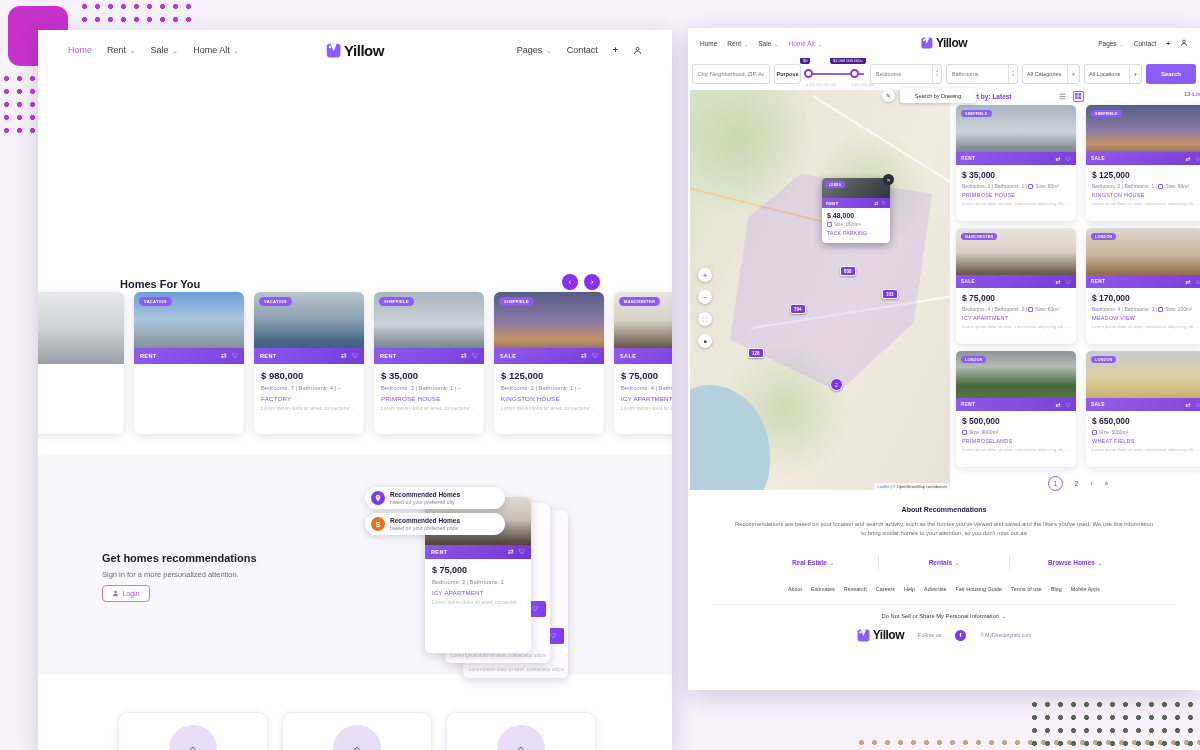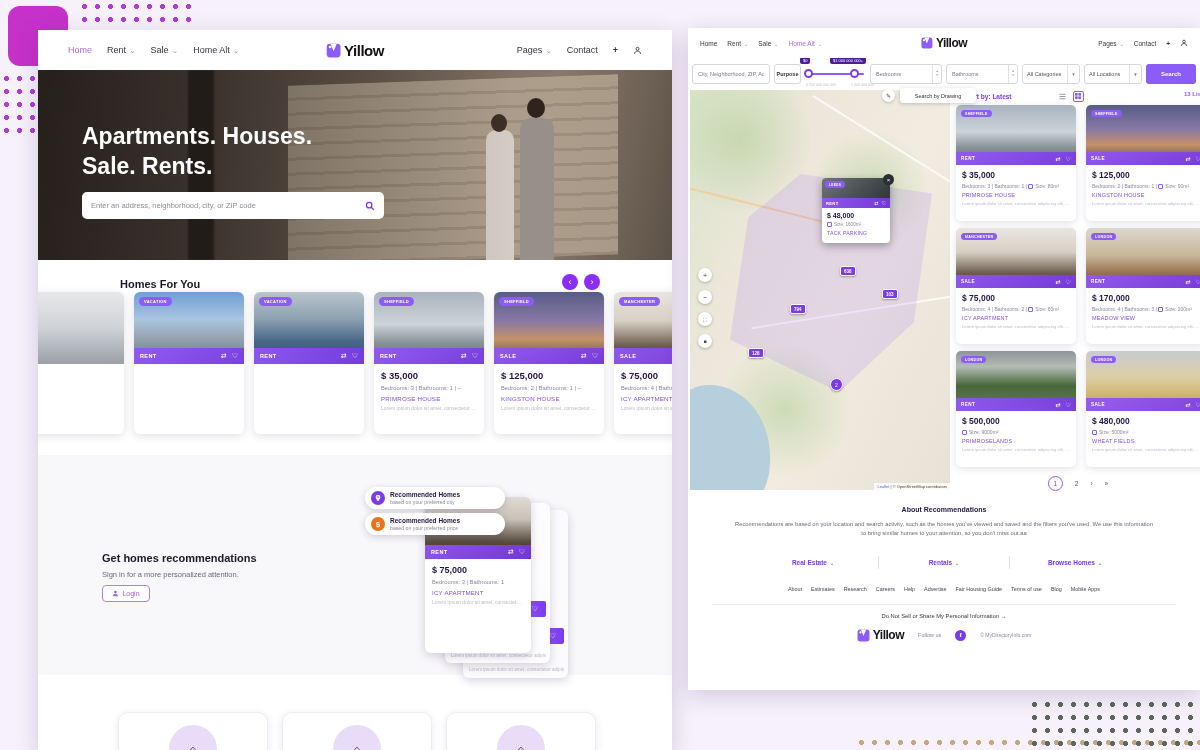--- a/index.html
+++ b/index.html
@@ -231,40 +231,20 @@
       <span class="navlink plus-ic">+</span>
       <span class="navlink person-ic">
           <svg width="9" height="9" viewBox="0 0 24 24" fill="none" stroke="#39343f" stroke-width="2.4">
             <circle cx="12" cy="7.5" r="4"></circle>
             <path d="M4 21c0-4.4 3.6-7.5 8-7.5s8 3.1 8 7.5"></path>
           </svg>
         </span>
     </div>
   </div>
 
-  <div class="hero">
-    <div class="hero-garage"></div>
-    <div class="hero-tree"></div>
-    <div class="hero-p1"></div>
-    <div class="hero-p1h"></div>
-    <div class="hero-p2"></div>
-    <div class="hero-p2h"></div>
-    <div class="hero-shade"></div>
-    <div class="hero-title">
-      <div>Apartments. Houses.</div>
-      <div>Sale. Rents.</div>
-    </div>
-    <div class="hero-search">
-      <input placeholder="Enter an address, neighborhood, city, or ZIP code" style="">
-      <svg width="10" height="10" viewBox="0 0 24 24" fill="none" stroke="#8b2ff5" stroke-width="3">
-          <circle cx="10" cy="10" r="6.5"></circle>
-          <path d="M15 15l6 6"></path>
-        </svg>
-    </div>
-  </div>
 
   <div class="hfy-title">Homes For You</div>
   <div class="car-btn" style="left:524px;">‹</div>
   <div class="car-btn" style="left:546px;">›</div>
 
   <div class="pcard" style="left:-24px;">
     <div class="pimg img-gray"></div>
   </div>
 
   <div class="pcard" style="left:96px;">
@@ -283,20 +263,26 @@
   <div class="pcard" style="left:216px;">
     <div class="pimg img-warehouse">
       <span class="badge">VACATION</span>
       <div class="pbar">
         <span class="pbar-label">RENT</span>
         <span class="pbar-icons">
             <span>⇄</span>
             <span>♡</span>
           </span>
       </div>
+    </div>
+    <div class="pbody">
+      <div class="price">$ 980,000</div>
+      <div class="meta">Bedrooms: 7  |  Bathrooms: 4  |  –</div>
+      <div class="pname">FACTORY</div>
+      <div class="lorem">Lorem ipsum dolor sit amet, consectetur adipiscing elit, sed do eiusmod tempor...</div>
     </div>
   </div>
 
   <div class="pcard" style="left:336px;">
     <div class="pimg img-house1">
       <span class="badge">SHEFFIELD</span>
       <div class="pbar">
         <span class="pbar-label">RENT</span>
         <span class="pbar-icons">
             <span>⇄</span>
@@ -652,21 +638,21 @@
       <span class="badge">LONDON</span>
       <div class="pbar">
         <span class="pbar-label">SALE</span>
         <span class="pbar-icons">
             <span>⇄</span>
             <span>♡</span>
           </span>
       </div>
     </div>
     <div class="pbody">
-      <div class="price">$ 480,000</div>
+      <div class="price">$ 650,000</div>
       <div class="meta"><span class="size-ic"></span><span>Size: 5000m²</span></div>
       <div class="pname">WHEAT FIELDS</div>
       <div class="lorem">Lorem ipsum dolor sit amet, consectetur adipiscing elit, sed do eiusmod tempor...</div>
     </div>
   </div>
 
   <div class="pagin">
     <span class="pg-current">1</span>
     <span class="pg">2</span>
     <span class="pg">›</span>

